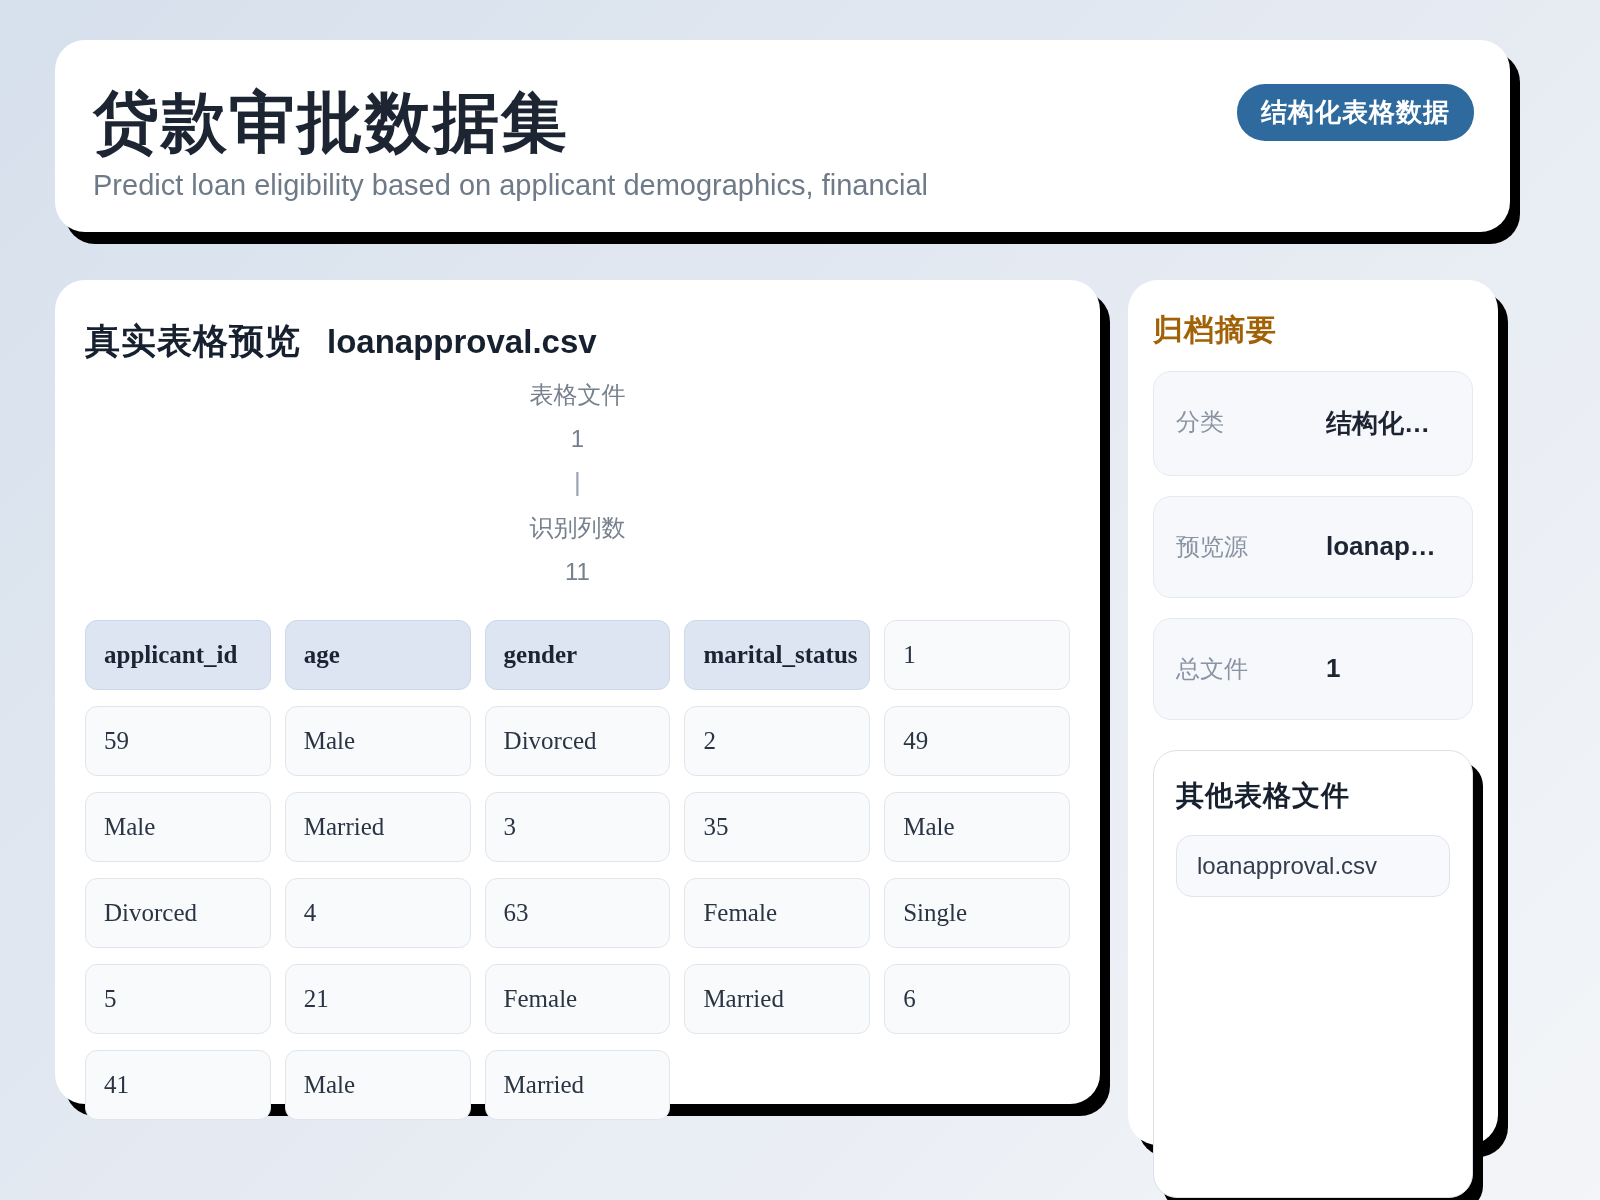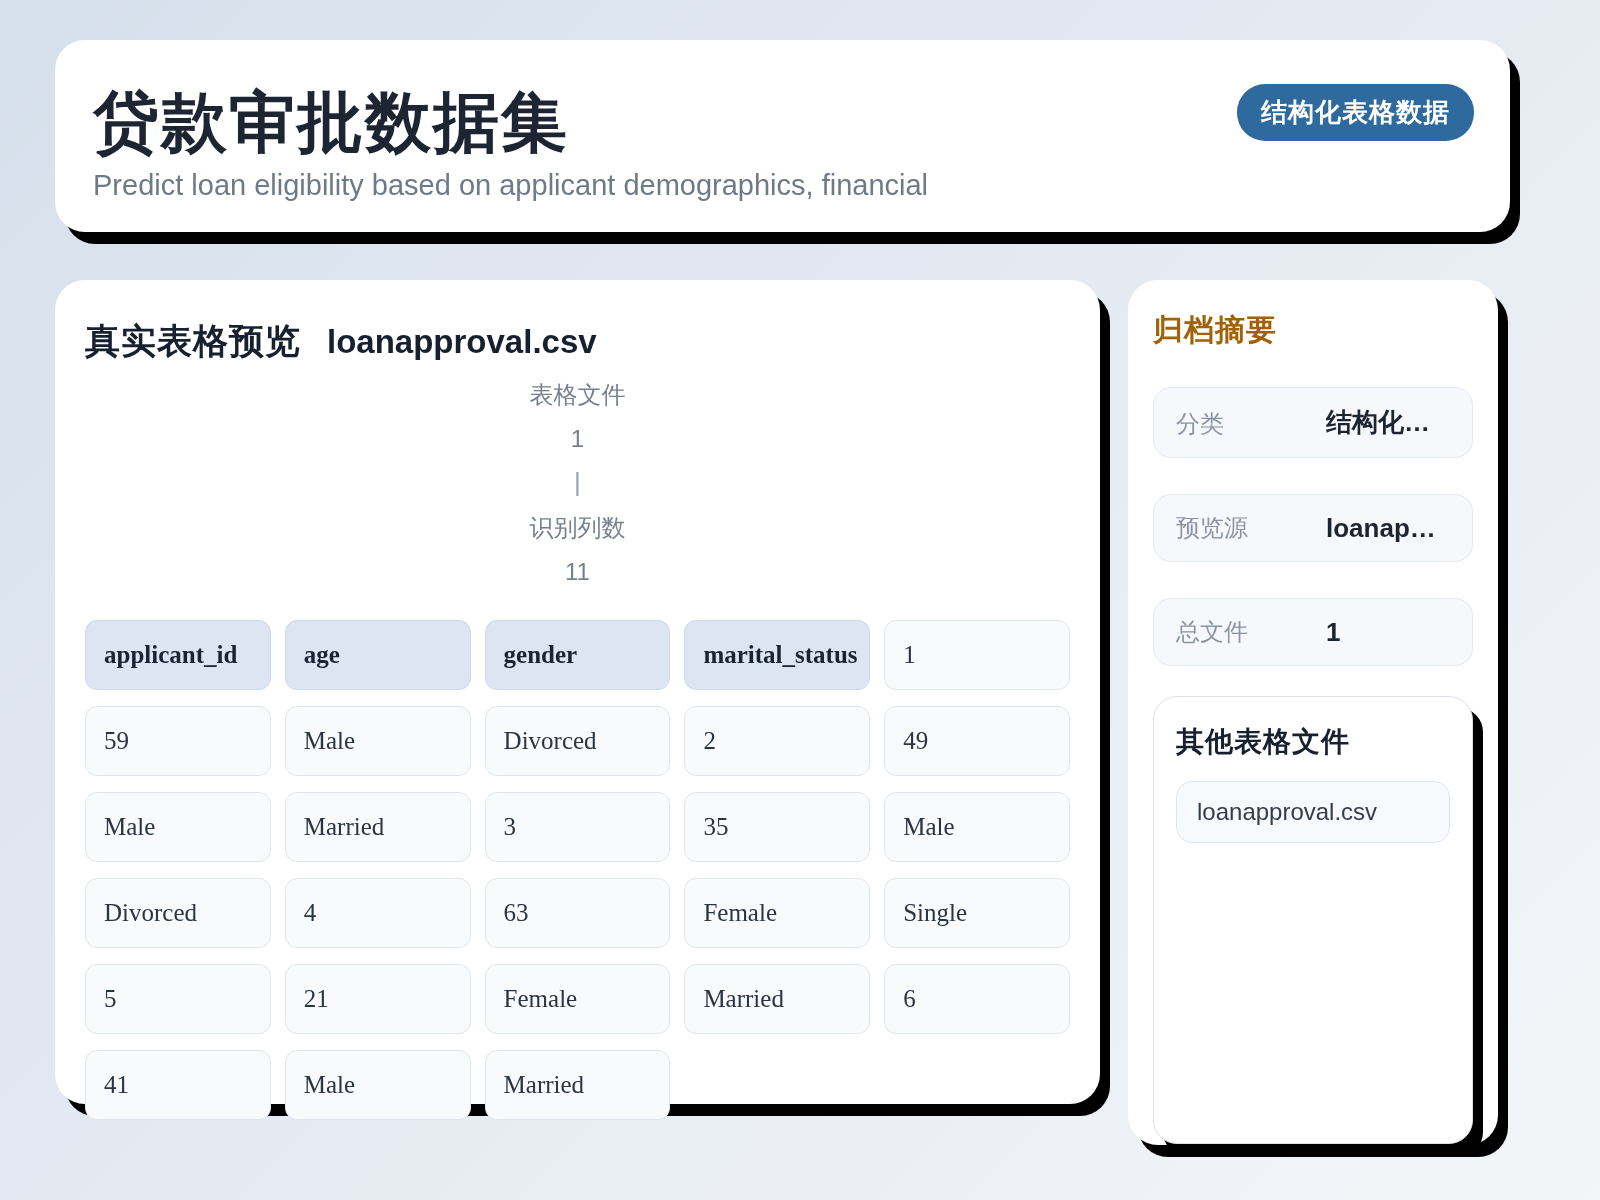--- a/index.html
+++ b/index.html
@@ -60,27 +60,27 @@
   }
   .cell.data {
     background: #f8fafc;
     border: 1px solid #e1e6ed;
     color: #2a3443;
   }
   
   .sidebar-card { left: 1128px; top: 280px; width: 370px; height: 865px; padding: 30px 25px 0 25px; }
   .sidebar-title { font-size: 30px; font-weight: 800; color: #a16207; letter-spacing: 1px; }
   .stat-row {
-    margin-top: 36px;
+    margin-top: 20px;
     background: #f6f8fb;
     border: 1px solid #e5e9f0;
     border-radius: 18px;
-    padding: 17px 22px;
+    padding: 34px 22px;
     display: flex;
-    align-items: flex-end;
+    align-items: flex-start;
   }
   .stat-label { width: 150px; flex: none; font-size: 24px; color: #8a93a3; }
   .stat-value {
     flex: 1; font-size: 26px; font-weight: 800; color: #1d2533;
     white-space: nowrap; overflow: hidden; text-overflow: ellipsis;
   }
   .files-card {
     margin-top: 30px;
     background: #ffffff;
     border: 1px solid #dbe0e8;

